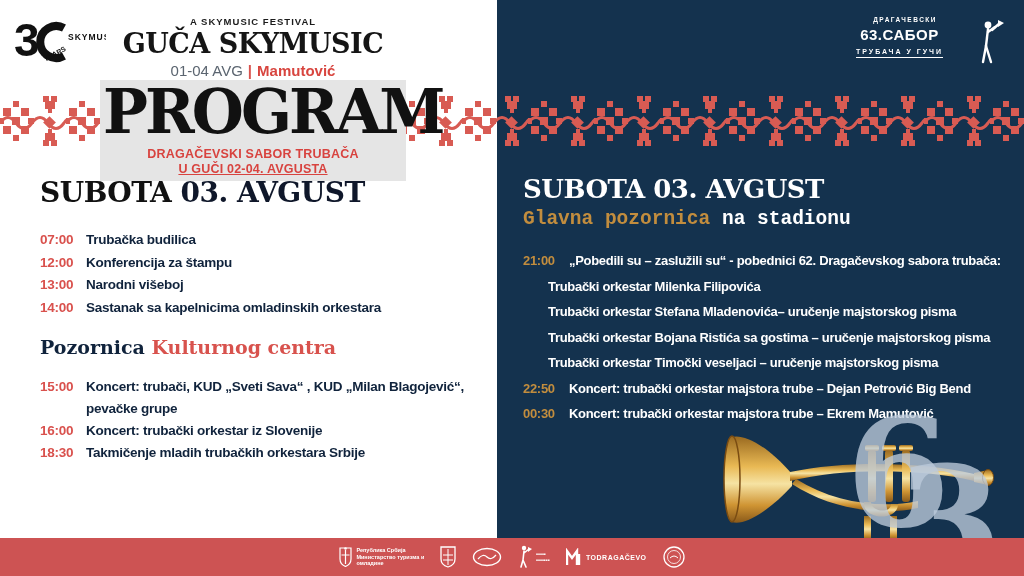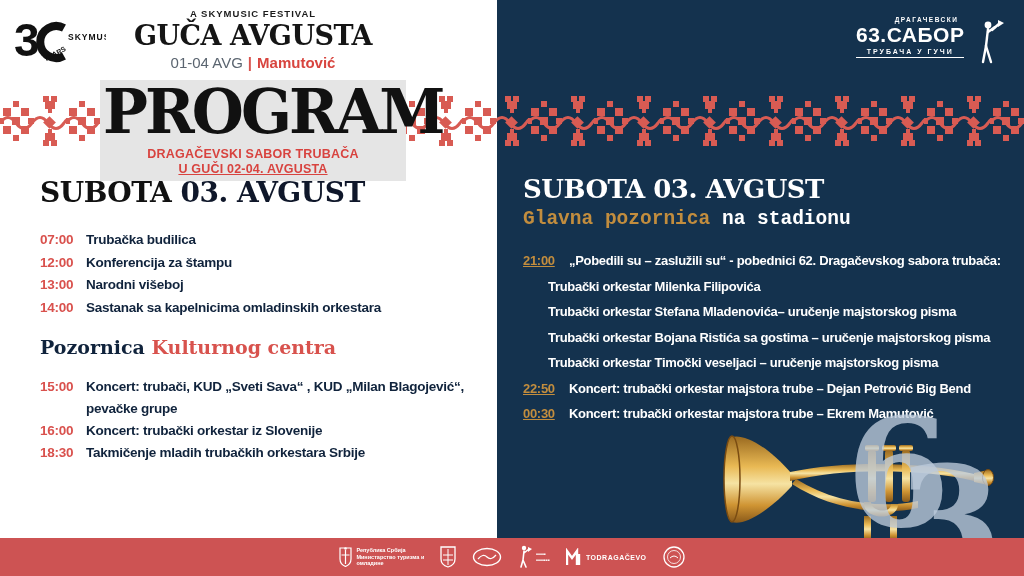--- a/index.html
+++ b/index.html
@@ -3,31 +3,31 @@
 <meta charset="utf-8">
 <style>
   html,body{margin:0;padding:0;background:#222;}
   .stage{position:relative;width:1024px;height:576px;overflow:hidden;
          font-family:"Liberation Sans",sans-serif;background:#fff;}
   .panel-left{position:absolute;left:0;top:0;width:497px;height:576px;background:#ffffff;}
   .panel-right{position:absolute;left:497px;top:0;width:527px;height:576px;background:#14324e;}
 
   
   .logo30{position:absolute;left:14px;top:14px;}
-  .fest-head{position:absolute;left:100px;top:8px;width:306px;text-align:center;}
+  .fest-head{position:absolute;left:100px;top:16px;width:306px;text-align:center;}
   .fest-kicker{font-size:9.5px;font-weight:bold;letter-spacing:1px;color:#1b1b1b;}
   .fest-title{font-family:"DejaVu Serif",serif;font-weight:bold;font-size:27px;
               letter-spacing:-0.5px;color:#151515;margin-top:1px;}
   .fest-dates{font-size:15px;margin-top:3px;color:#5b6570;}
   .fest-dates .sep{color:#d8524d;font-weight:bold;margin:0 5px;}
   .fest-dates .loc{color:#d8453f;font-weight:bold;}
 
   .sabor{position:absolute;left:856px;top:16px;color:#fff;text-align:center;}
   .sabor-top{font-size:6.5px;letter-spacing:1.5px;font-weight:bold;text-align:right;padding-right:6px;}
-  .sabor-main{font-size:21px;font-weight:bold;letter-spacing:0.5px;line-height:24px;}
+  .sabor-main{font-size:15px;font-weight:bold;letter-spacing:0.5px;line-height:24px;}
   .sabor-bottom{font-size:7px;letter-spacing:2px;font-weight:bold;border-bottom:1px solid #fff;
                 padding-bottom:2px;margin-top:1px;}
   .sabor-man{position:absolute;left:122px;top:2px;}
 
   
   .band{position:absolute;left:0;top:94px;z-index:1;}
   .program-block{position:absolute;left:100px;top:80px;width:306px;background:#e5e5e5;
                  z-index:2;text-align:center;padding-bottom:4px;}
   .program-title{font-family:"DejaVu Serif",serif;font-weight:bold;font-size:61px;
                  letter-spacing:-3px;line-height:64px;color:#111111;transform:scaleX(.98);}
@@ -46,21 +46,21 @@
   .l-stage .sname{color:#d8524d;}
   .l-stage-rows{left:40px;top:376px;font-size:13.5px;letter-spacing:-0.25px;line-height:22px;color:#10233c;}
 
   
   .r-day{position:absolute;left:523px;top:174px;font-family:"DejaVu Serif",serif;
          font-weight:bold;font-size:26px;letter-spacing:-0.5px;color:#ffffff;}
   .r-stage{position:absolute;left:523px;top:208px;font-family:Liberation Mono, monospace;
            font-weight:bold;font-size:19.5px;color:#ffffff;}
   .r-stage .sname{color:#c28d3e;}
   .r-rows{left:523px;top:248px;font-size:13px;letter-spacing:-0.3px;line-height:25.5px;color:#ffffff;}
-  .r-rows .time{color:#c28d3e;text-decoration:underline;}
+  .r-rows .time{color:#c28d3e;}
   .r-rows .row.indent{padding-left:25px;}
   .r-rows .row.indent .time{min-width:0;margin-right:0;}
 
   
   .trumpet{position:absolute;left:722px;top:424px;z-index:2;}
   .bignum{position:absolute;font-family:"DejaVu Serif",serif;font-weight:bold;
           font-size:150px;line-height:1;color:rgba(188,203,219,0.78);z-index:3;}
   .bignum.d1{left:846px;top:398px;}
   .bignum.d2{left:898px;top:446px;}
 
@@ -112,21 +112,21 @@
     <svg width="92" height="52" viewBox="0 0 92 52">
       <text x="0" y="42" font-family="Liberation Sans,sans-serif" font-weight="bold" font-size="46" fill="#111">3</text>
       <path d="M 50 14 A 16 16 0 1 0 50 42" stroke="#111" stroke-width="8" fill="none"></path>
       <text x="30" y="47" font-family="Liberation Sans,sans-serif" font-weight="bold" font-size="7" fill="#111" transform="rotate(-28 32 45)">YEARS</text>
       <text x="54" y="26" font-family="Liberation Sans,sans-serif" font-weight="bold" letter-spacing="1" font-size="8.5" fill="#111">SKYMUSIC™</text>
     </svg>
   </div>
 
   <div class="fest-head">
     <div class="fest-kicker">A SKYMUSIC FESTIVAL</div>
-    <div class="fest-title">GUČA AVGUSTA</div>
+    <div class="fest-title">GUČA SKYMUSIC</div>
     <div class="fest-dates"><span>01-04 AVG</span><span class="sep">|</span><span class="loc">Mamutović</span></div>
   </div>
 
   <div class="sabor">
     <div class="sabor-top">ДРАГАЧЕВСКИ</div>
     <div class="sabor-main">63.САБОР</div>
     <div class="sabor-bottom">ТРУБАЧА У ГУЧИ</div>
     <svg class="sabor-man" width="26" height="48" viewBox="0 0 26 48">
       <g stroke="#fff" stroke-width="2.4" fill="none" stroke-linecap="round">
         <circle cx="10" cy="7" r="3.4" fill="#fff" stroke="none"></circle>

